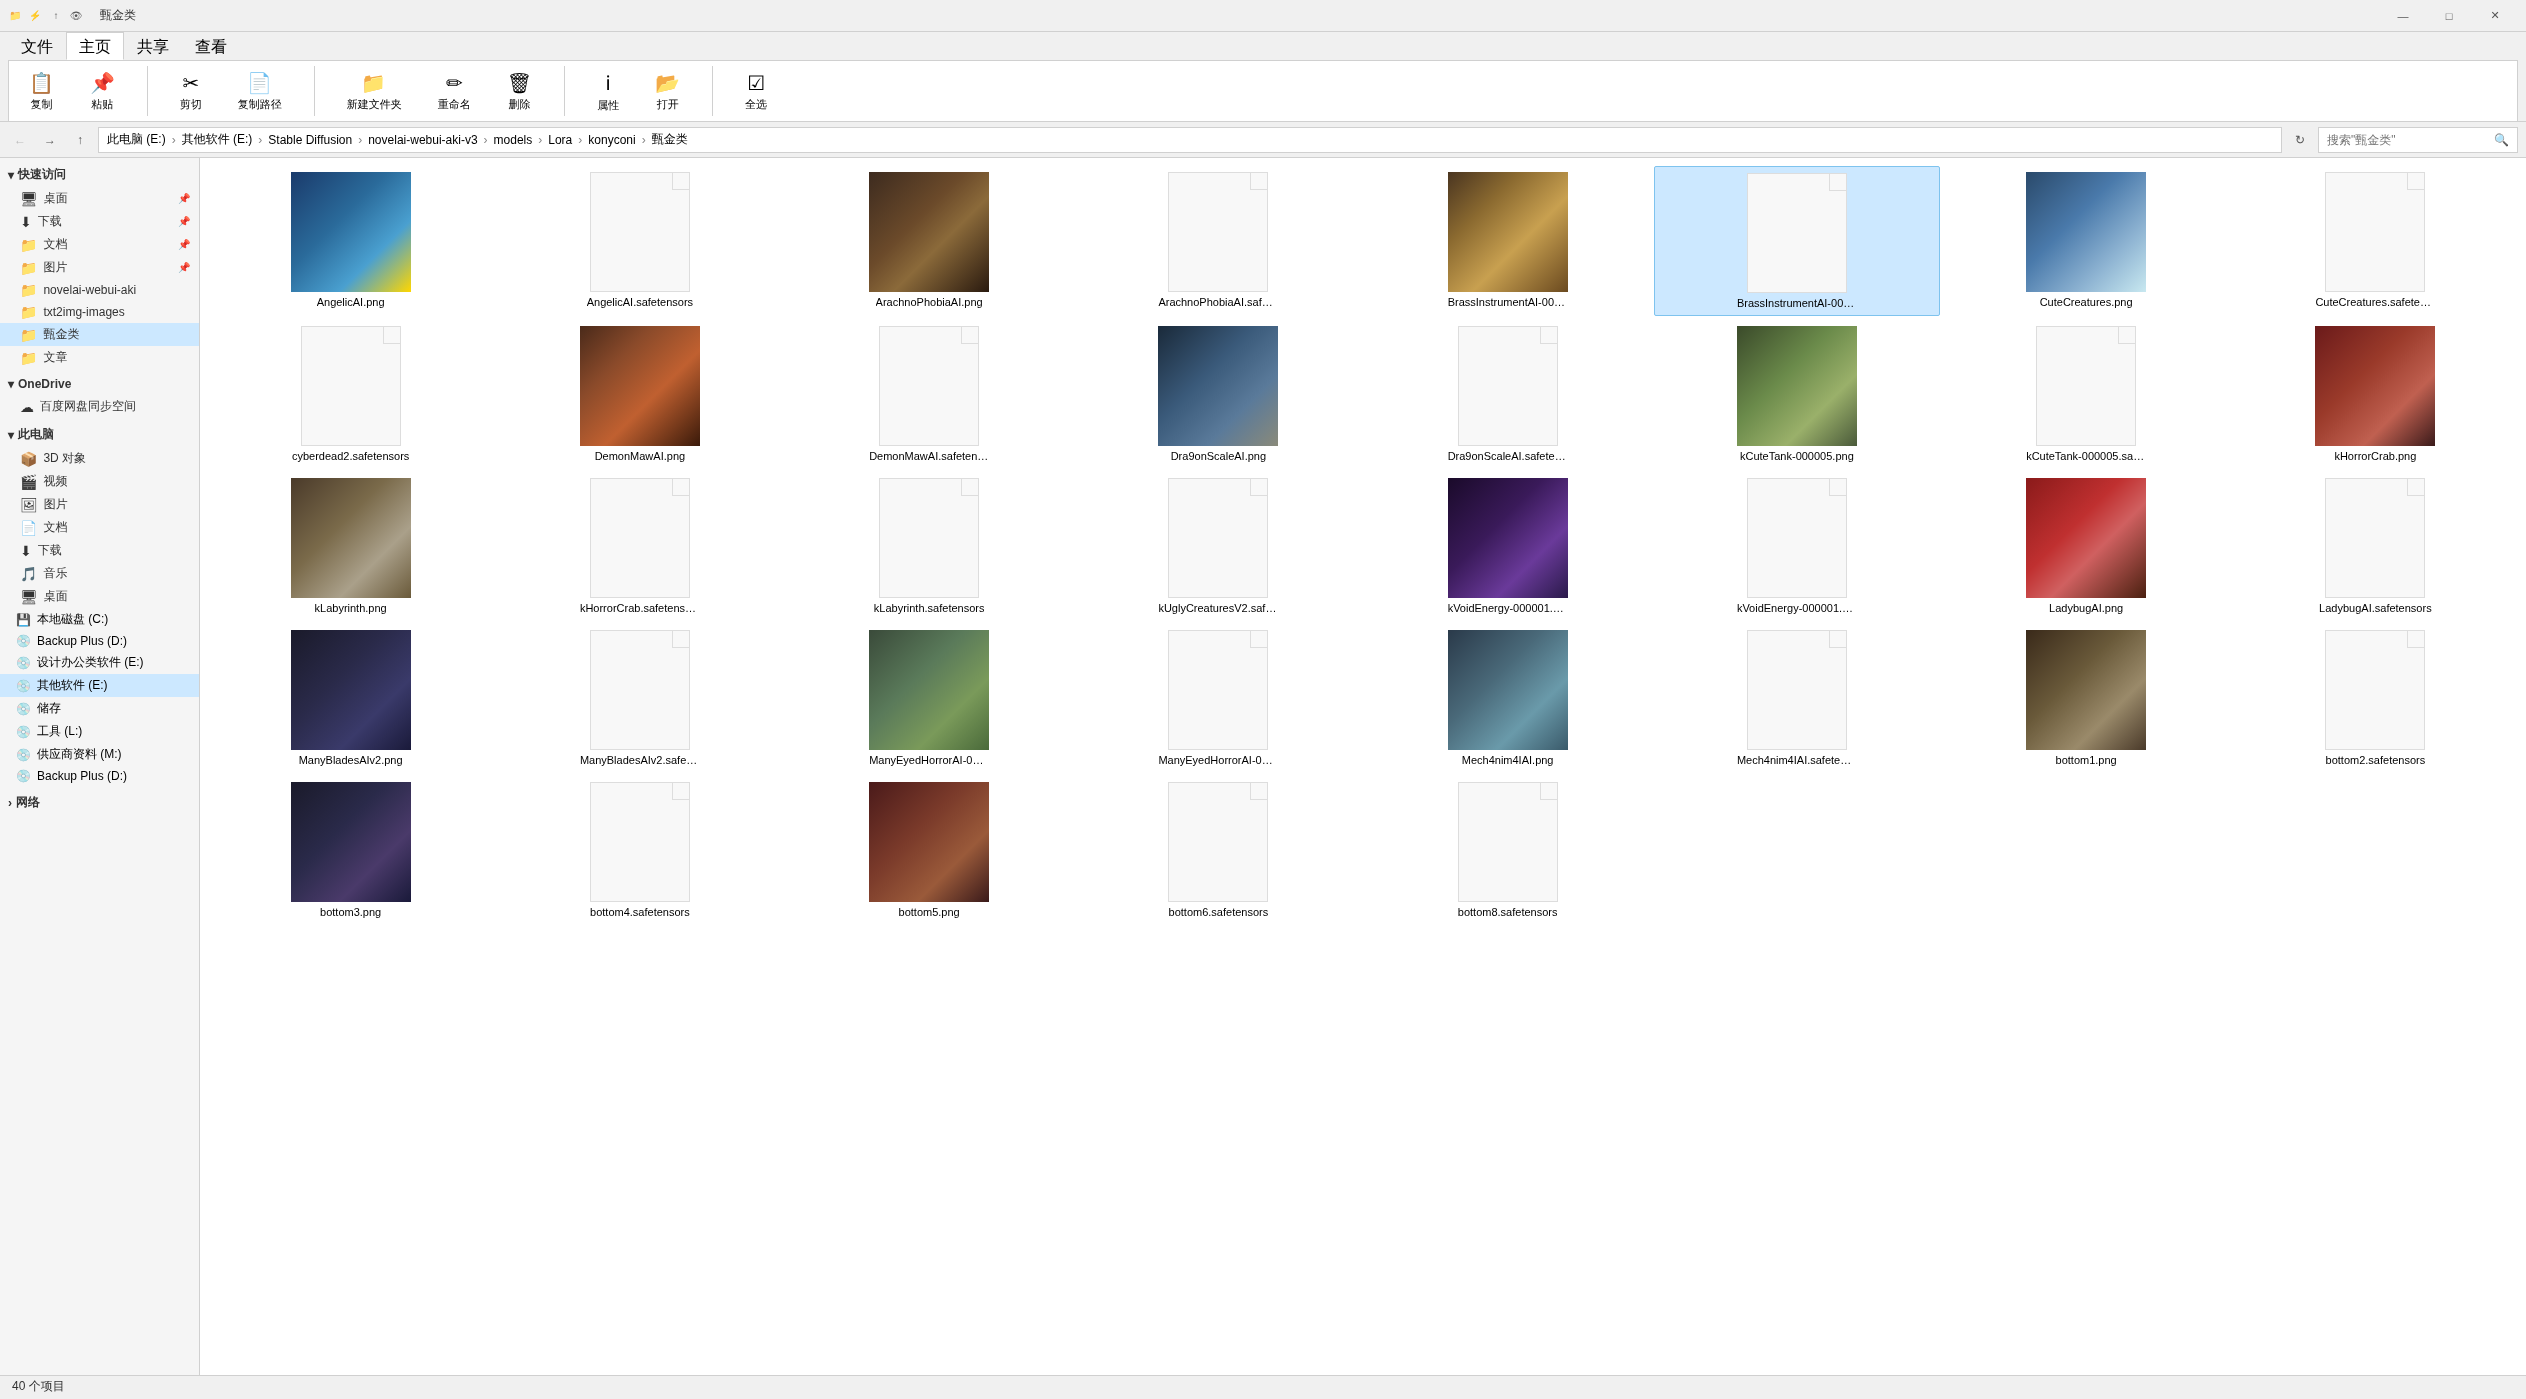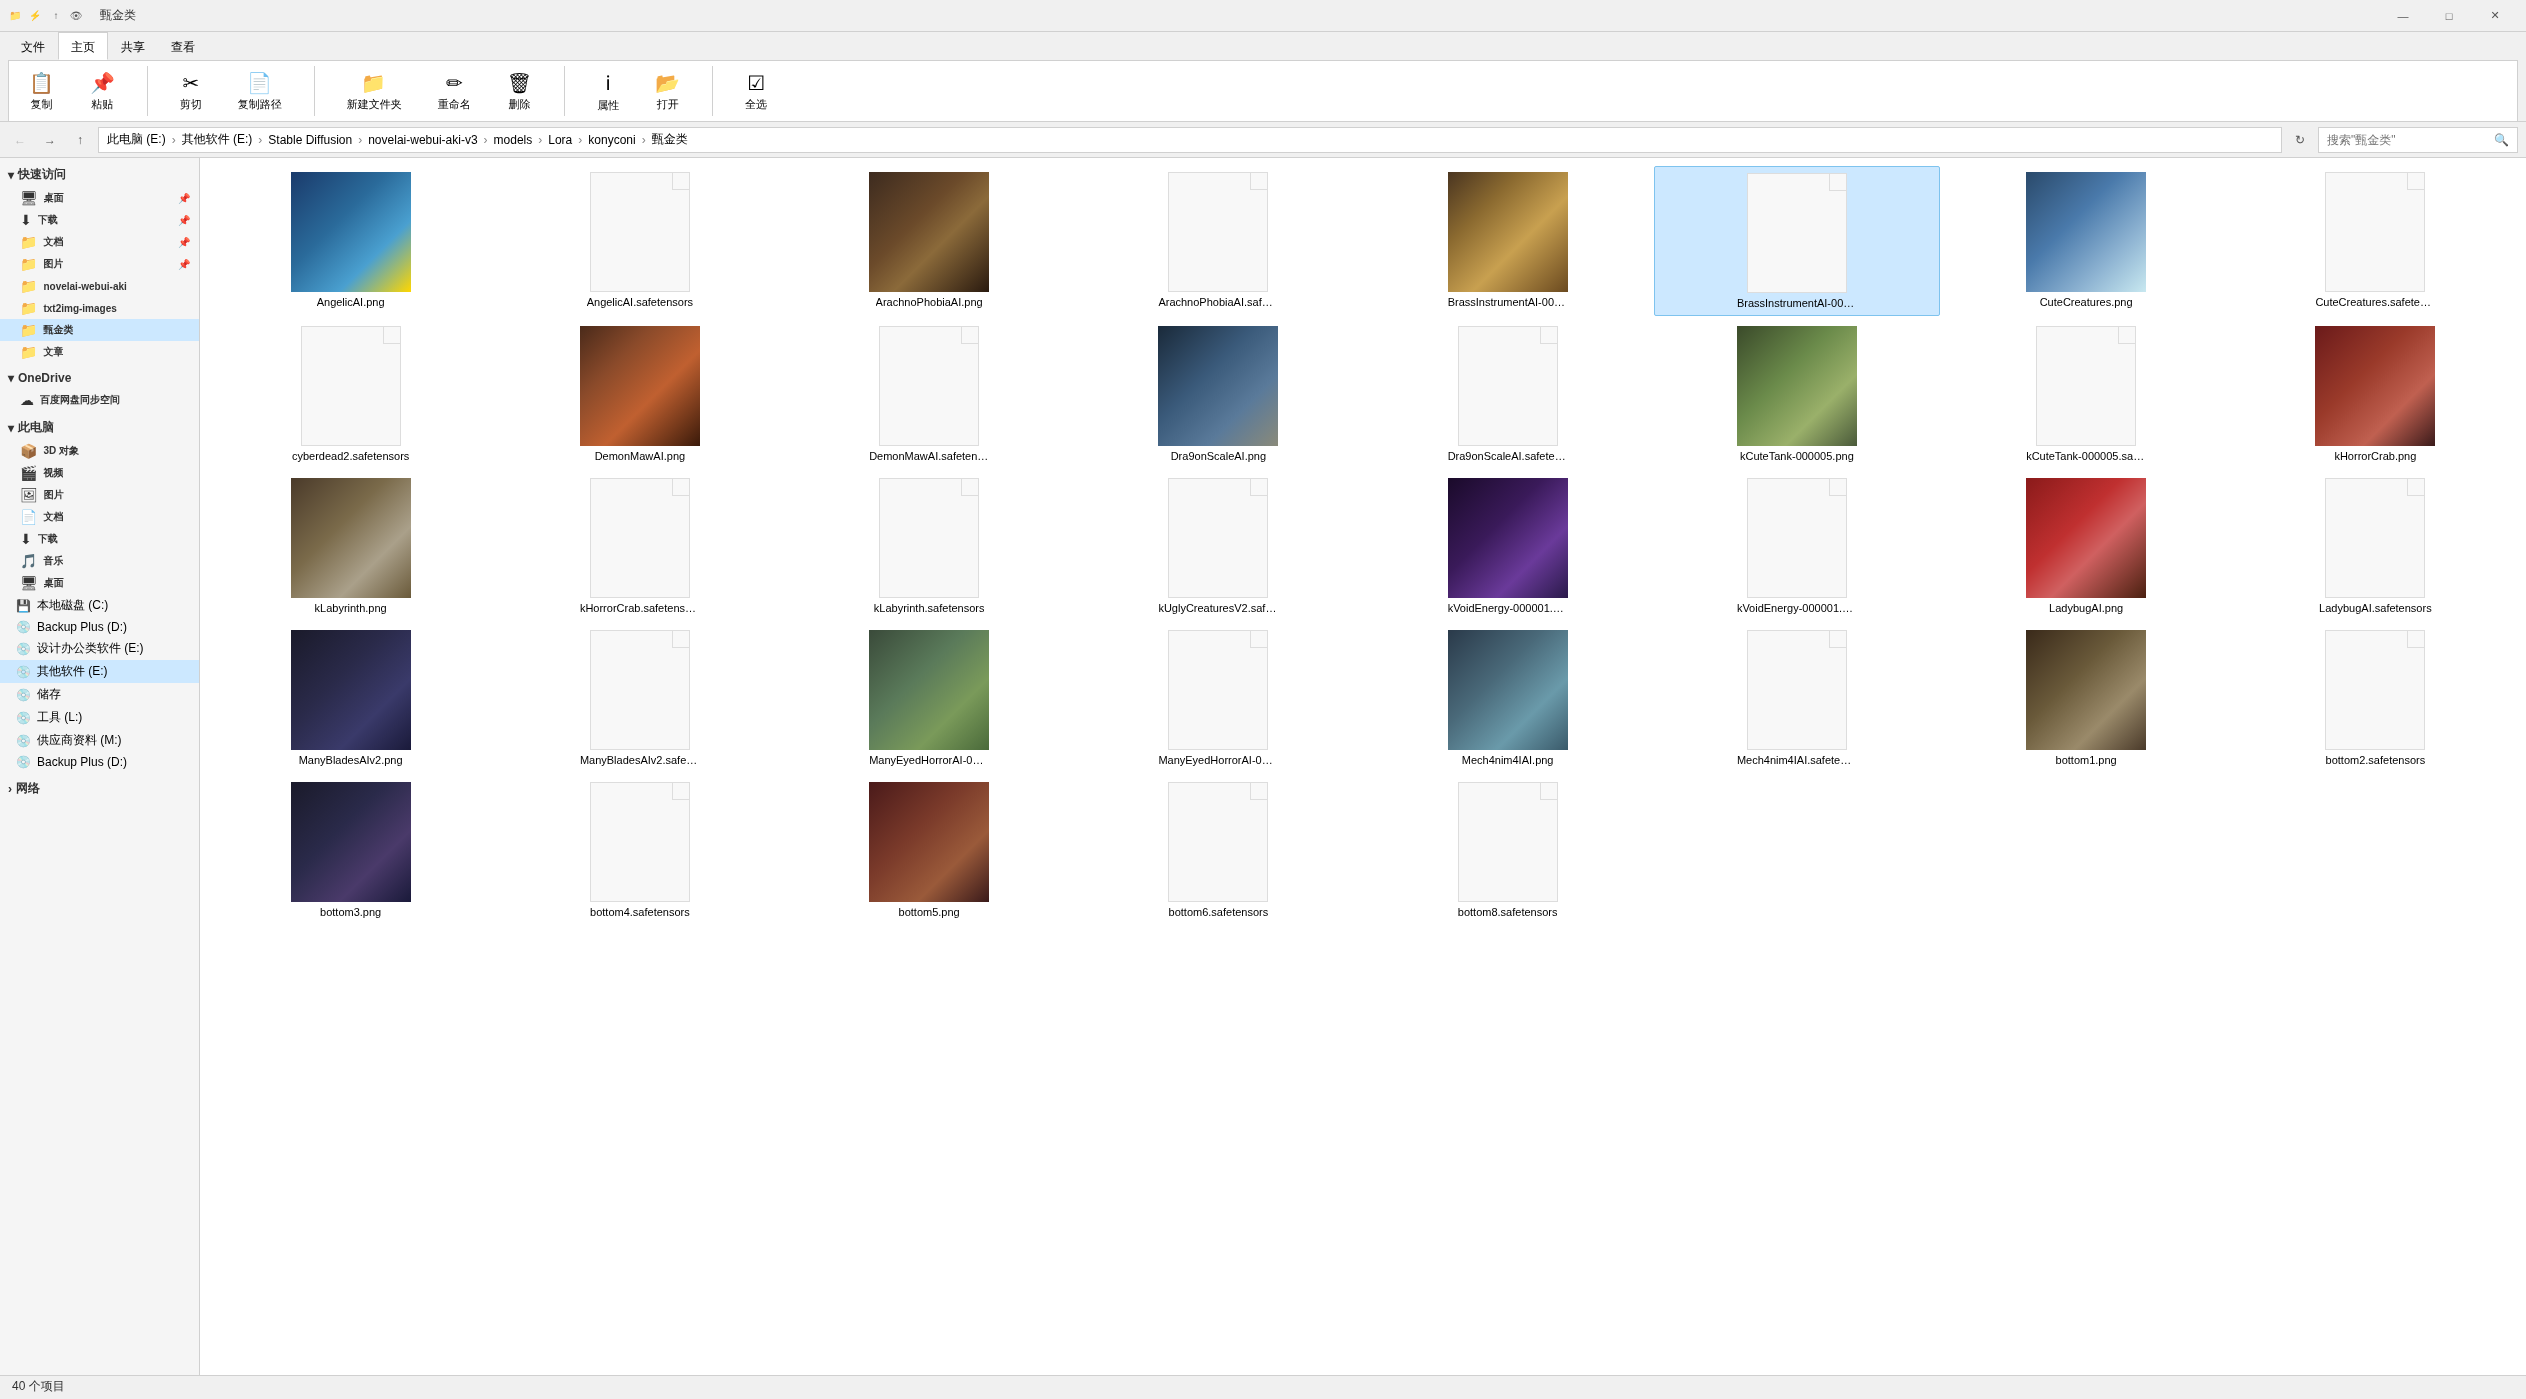--- a/index.html
+++ b/index.html
@@ -26,21 +26,21 @@
       height: 90px;
       background: #f0f0f0;
       border-bottom: 1px solid #d0d0d0;
       padding: 0 8px;
     }
     .ribbon-tabs { display: flex; gap: 0; height: 28px; }
     .ribbon-tab {
       padding: 0 12px;
       height: 28px;
       line-height: 28px;
-      font-size: 12px;
+      font-size: 16px;
       cursor: pointer;
       border: 1px solid transparent;
     }
     .ribbon-tab.active {
       background: #fff;
       border-color: #d0d0d0;
       border-bottom-color: #fff;
     }
     .ribbon-content { height: 62px; background: #fff; border: 1px solid #d0d0d0; display: flex; align-items: center; padding: 0 12px; gap: 20px; }
     .ribbon-btn { display: flex; flex-direction: column; align-items: center; gap: 2px; padding: 4px 8px; cursor: pointer; font-size: 11px; }
@@ -126,21 +126,21 @@
       color: #333;
       cursor: pointer;
       display: flex;
       align-items: center;
       gap: 6px;
       white-space: nowrap;
       overflow: hidden;
     }
     .sidebar-item.active { background: #cce8ff; }
     .sidebar-item .item-icon { font-size: 14px; flex-shrink: 0; }
-    .sidebar-item .item-label { font-size: 10px; overflow: hidden; text-overflow: ellipsis; font-weight: bold; }
+    .sidebar-item .item-label { font-size: 12px; overflow: hidden; text-overflow: ellipsis; }
     .sidebar-pin { color: #aaa; font-size: 10px; margin-left: auto; }
     .sidebar-drive { display: flex; align-items: center; gap: 6px; padding: 3px 8px 3px 16px; font-size: 12px; cursor: pointer; }
 
     
     .file-grid-container {
       flex: 1;
       background: #fff;
       overflow-y: auto;
       padding: 8px;
     }

